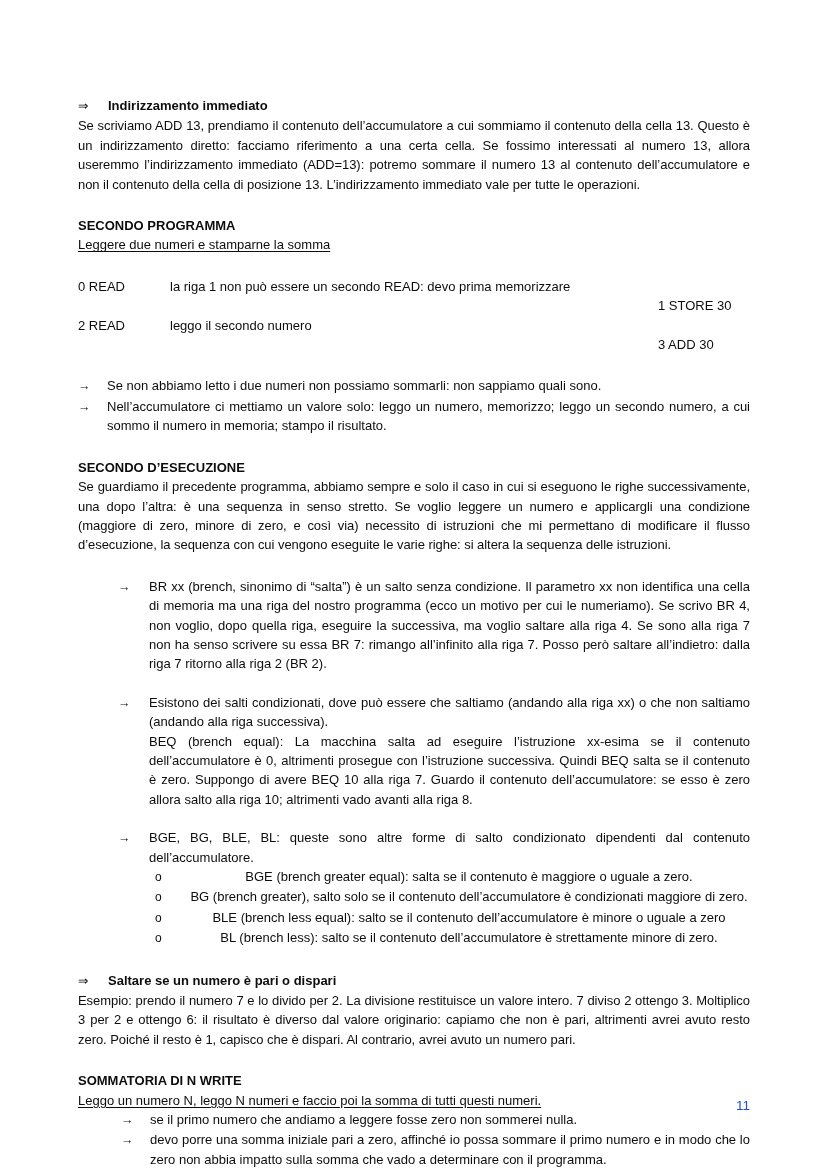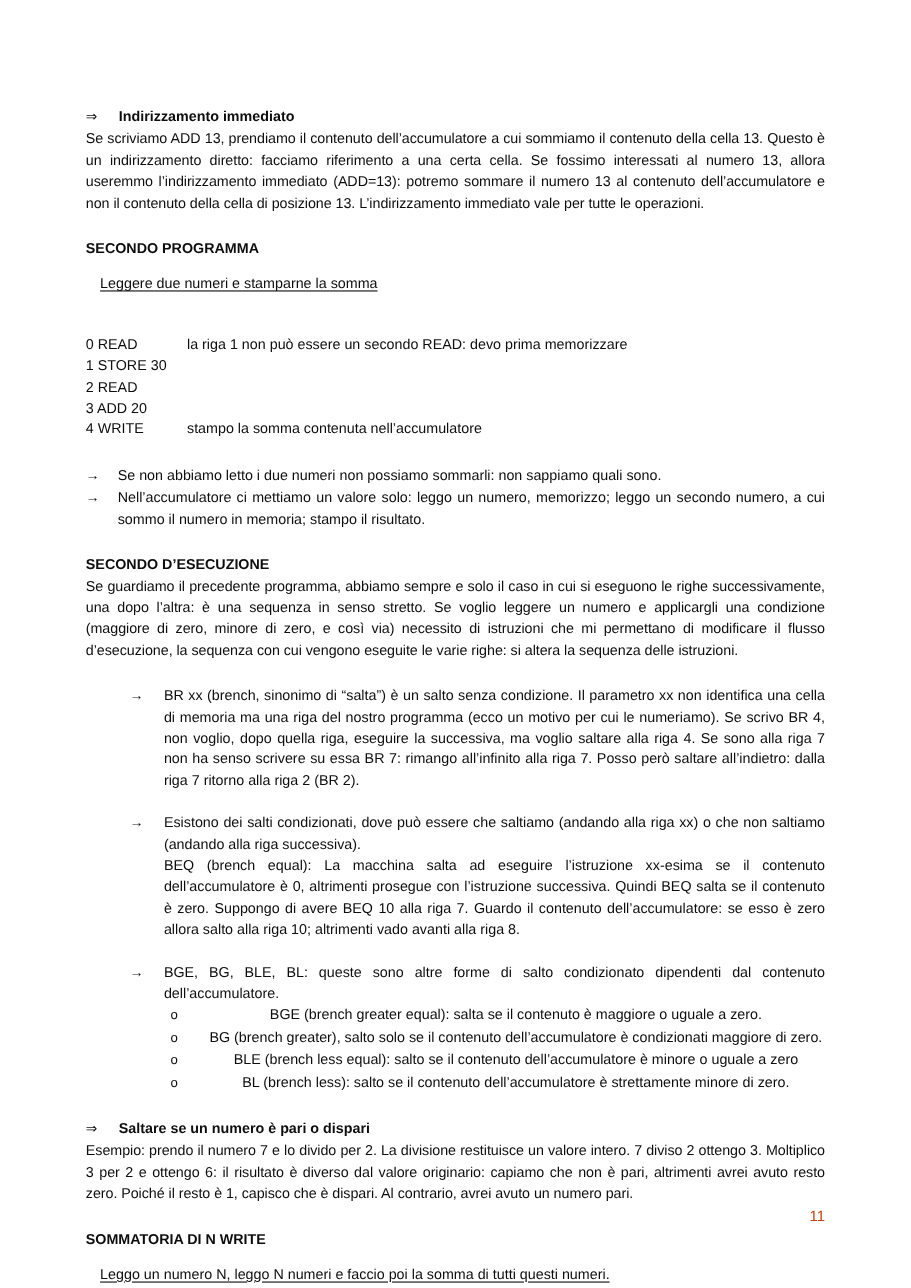--- a/index.html
+++ b/index.html
@@ -64,34 +64,35 @@
   
   .sec-title {
     font-weight: bold;
     font-size: 13.0px;
     line-height: 19.4px;
     margin: 0;
   }
   .sec-sub {
     font-size: 13.0px;
     line-height: 19.4px;
-    margin: 13px;
+    margin: 0;
     text-decoration: underline;
     text-underline-offset: 2px;
     display: inline-block;
   }
 
   
   .listing {
     margin: 0;
   }
   .listing .row {
     display: flex;
     font-size: 13.0px;
     line-height: 19.4px;
+    justify-content: flex-end;
   }
   .listing .op {
     flex: 0 0 92px;
     width: 92px;
   }
   .listing .cm {
     flex: 1 1 auto;
   }
 
   
@@ -146,21 +147,21 @@
   }
   .sp19 { height: 19px; }
   .sp22 { height: 22px; }
 
   .page-number {
     position: absolute;
     right: 78px;
     top: 1098px;
     font-size: 13.5px;
     line-height: 16px;
-    color: #c2410c;
+    color: #1d4ed8;
   }
 </style>
 </head>
 <body>
 
 <div class="page">
   <div class="content">
 
     <div class="head-arrow">
       <span class="glyph">⇒</span>
@@ -178,27 +179,24 @@
     <div class="listing">
       <div class="row">
         <span class="op">0 READ</span>
         <span class="cm">la riga 1 non può essere un secondo READ: devo prima memorizzare</span>
       </div>
       <div class="row">
         <span class="op">1 STORE 30</span>
       </div>
       <div class="row">
         <span class="op">2 READ</span>
-      </div>
-      <div class="row">
-        <span class="op">3 ADD 20</span>
-      </div>
-      <div class="row">
-        <span class="op">4 WRITE</span>
-        <span class="cm">stampo la somma contenuta nell’accumulatore</span>
+        <span class="cm">leggo il secondo numero</span>
+      </div>
+      <div class="row">
+        <span class="op">3 ADD 30</span>
       </div>
     </div>
 
     <div class="sp22"></div>
 
     <div class="abullet">
       <span class="glyph">→</span>
       <span class="btext para-left">Se non abbiamo letto i due numeri non possiamo sommarli: non sappiamo quali sono.</span>
     </div>
     <div class="abullet">

